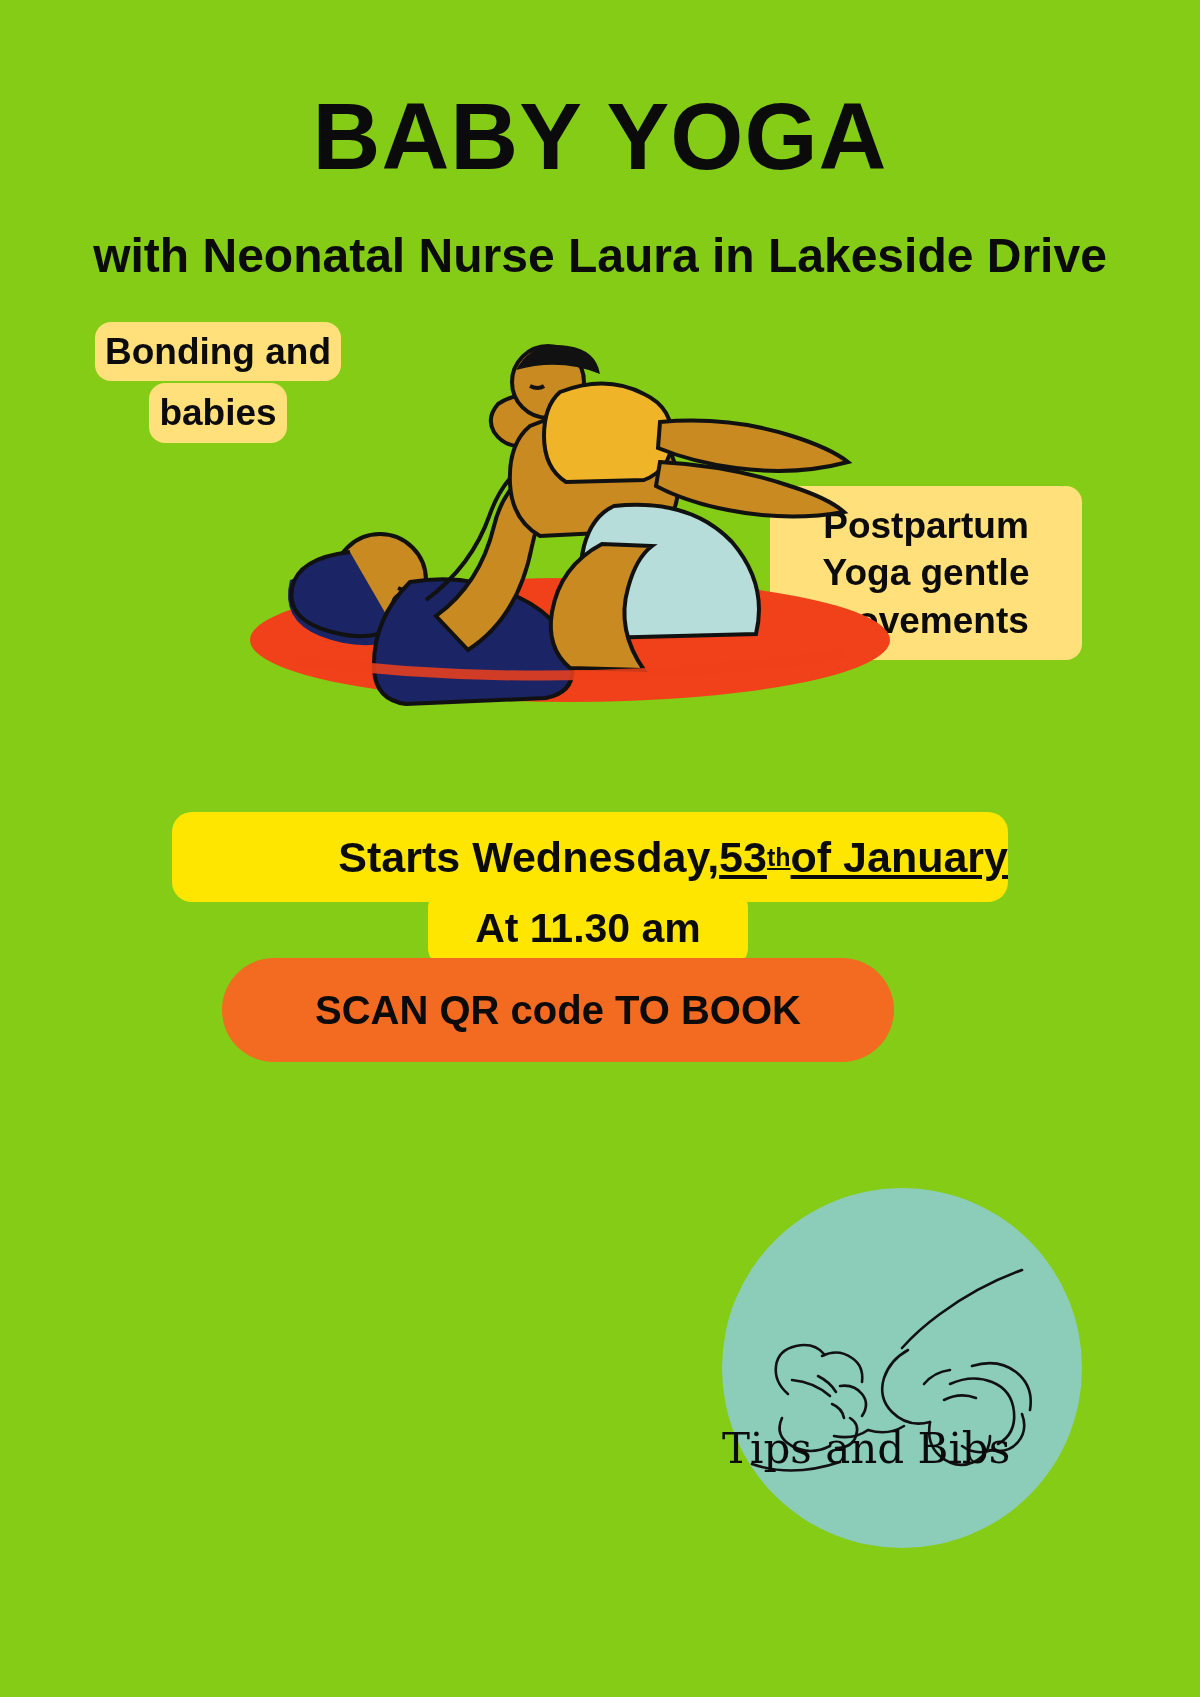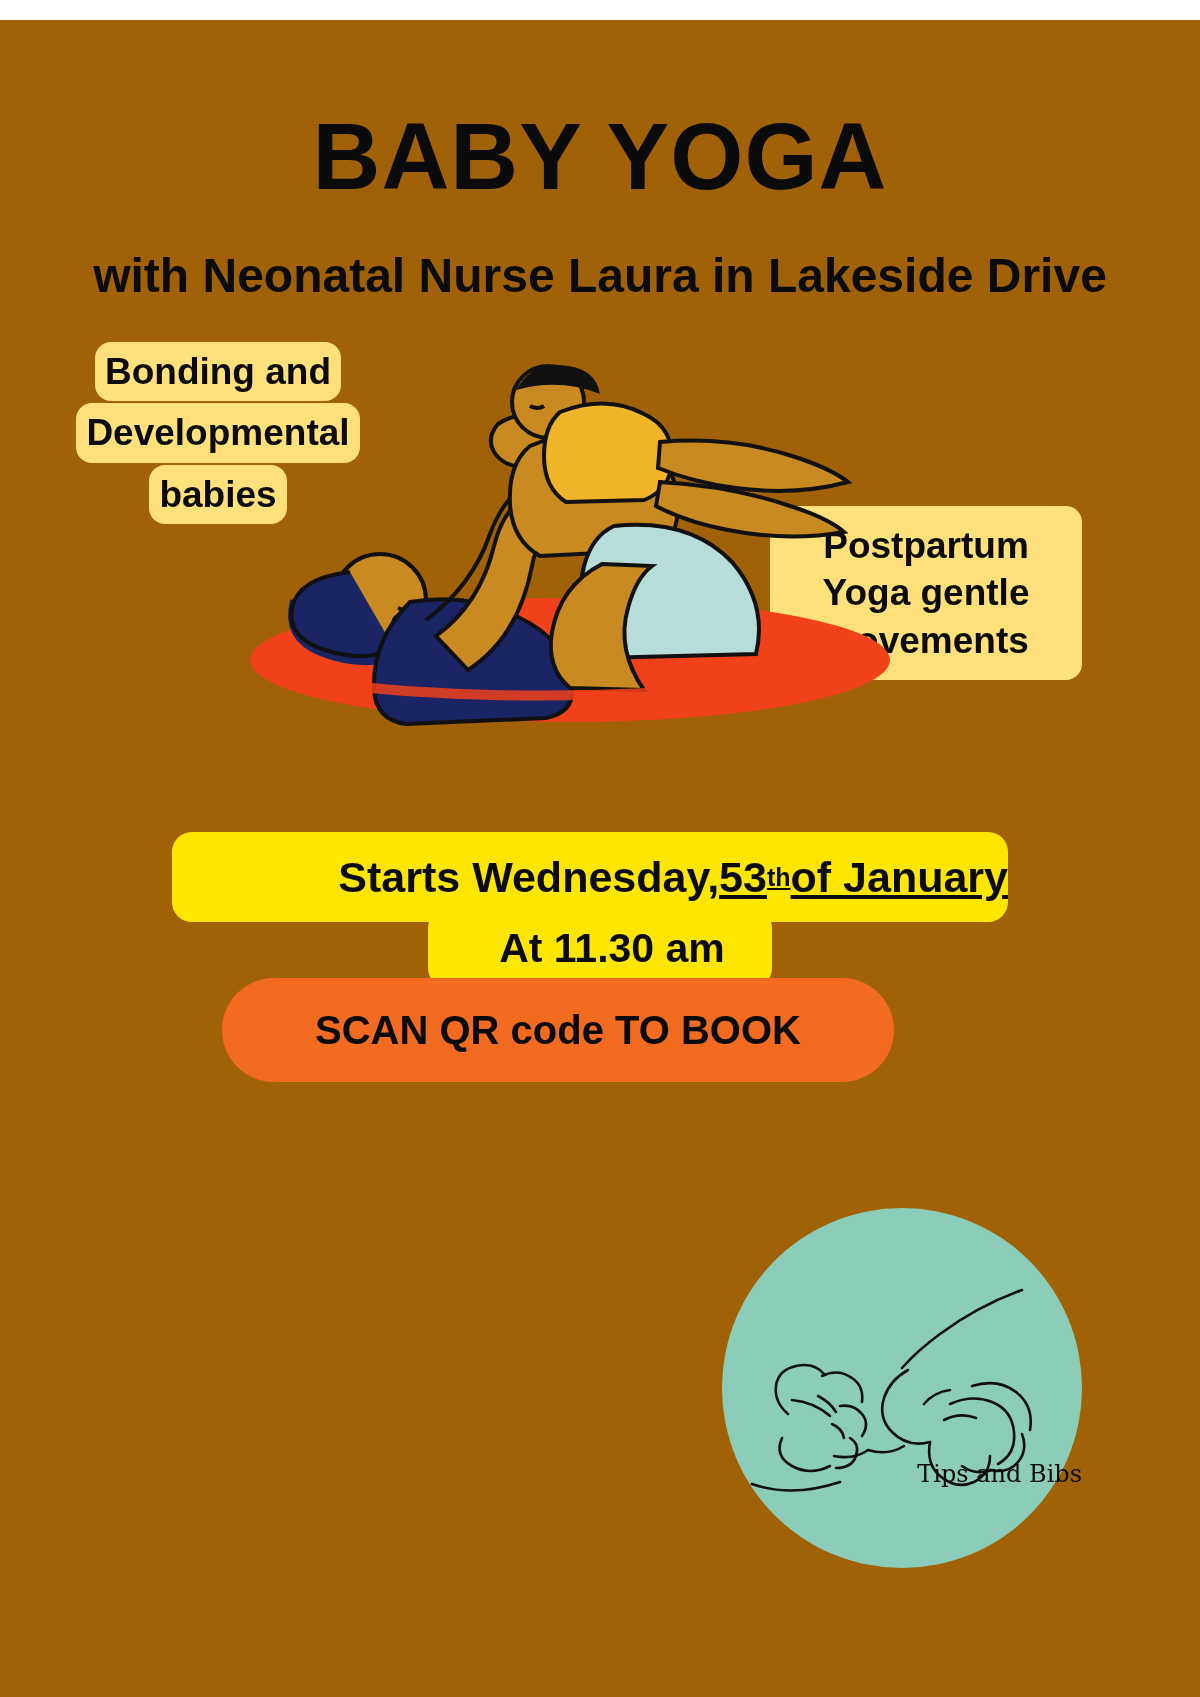--- a/index.html
+++ b/index.html
@@ -12,22 +12,21 @@
     height: 1697px;
     position: relative;
     font-family: "Liberation Sans", sans-serif;
     color: #111111;
     overflow: hidden;
   }
 
   .poster {
     position: absolute;
     inset: 0;
-    background: #a16207;
-    margin-top: 20px;
+    background: #84cc16;
   }
 
   
   .title {
     position: absolute;
     top: 90px;
     left: 0;
     width: 1200px;
     text-align: center;
     font-size: 94px;
@@ -139,21 +138,20 @@
     width: 320px;
     height: 80px;
     background: #ffe600;
     border-radius: 20px;
     display: flex;
     align-items: center;
     justify-content: center;
     font-size: 41px;
     font-weight: 600;
     color: #0b0b0b;
-    padding-left: 24px;
   }
 
   .cta {
     position: absolute;
     left: 222px;
     top: 958px;
     width: 672px;
     height: 104px;
     background: #f36a21;
     border-radius: 52px;
@@ -178,39 +176,38 @@
   .logo-art {
     position: absolute;
     left: 0;
     top: 0;
     width: 360px;
     height: 360px;
   }
   .logo-text {
     position: absolute;
     left: 0;
-    top: 252px;
+    top: 236px;
     width: 360px;
-    text-align: right;
+    text-align: left;
     font-family: "DejaVu Serif", serif;
-    font-size: 24px;
+    font-size: 42px;
     color: #0b0b0b;
   }
 </style>
 </head>
 <body>
 
 <div class="poster">
 
   <div class="title">BABY YOGA</div>
   <div class="subtitle">with Neonatal Nurse Laura in Lakeside Drive</div>
 
   <div class="bubble bubble-left shapeless">
     <span class="ln">Bonding and</span>
-    <span class="ln">Developmental</span>
     <span class="ln">babies</span>
   </div>
 
   <div class="bubble bubble-right">
     <div>Postpartum</div>
     <div>Yoga gentle</div>
     <div>movements</div>
   </div>
 
   <div class="illustration">

